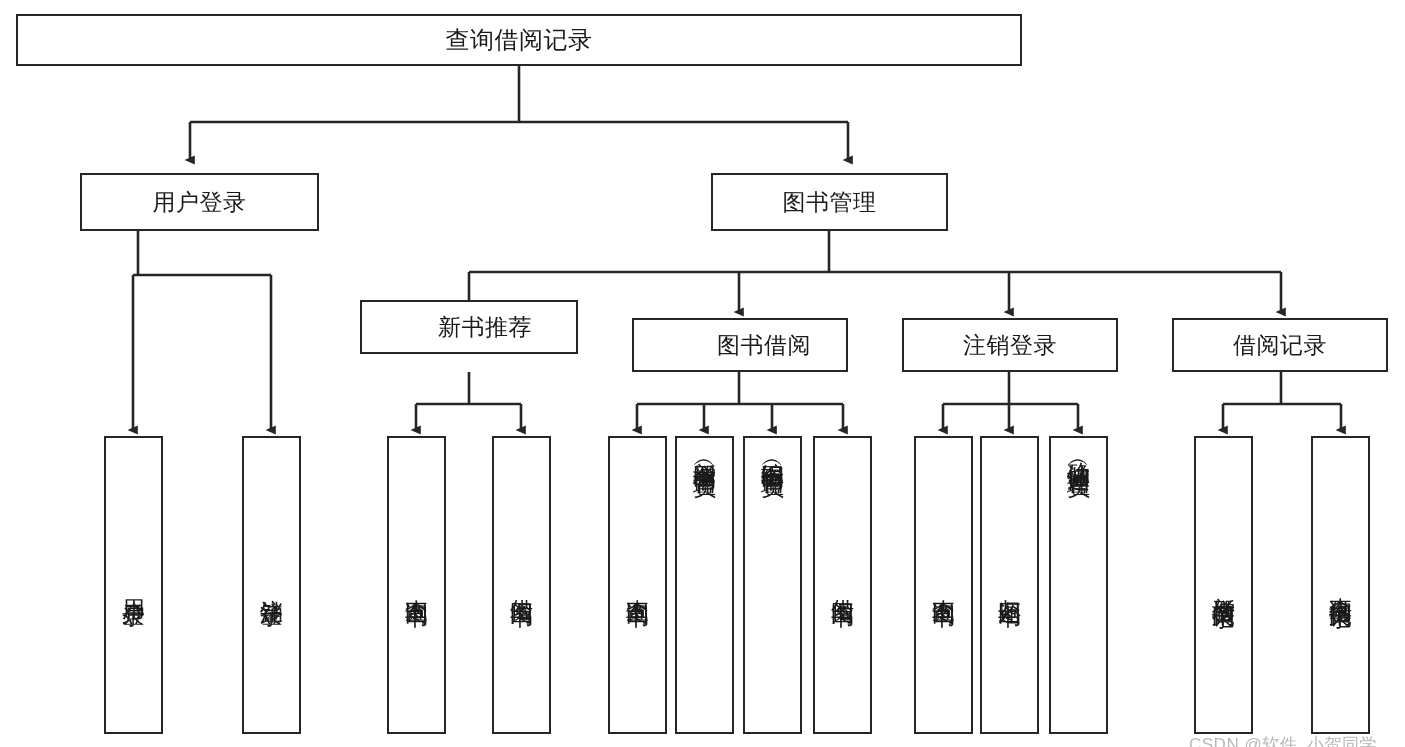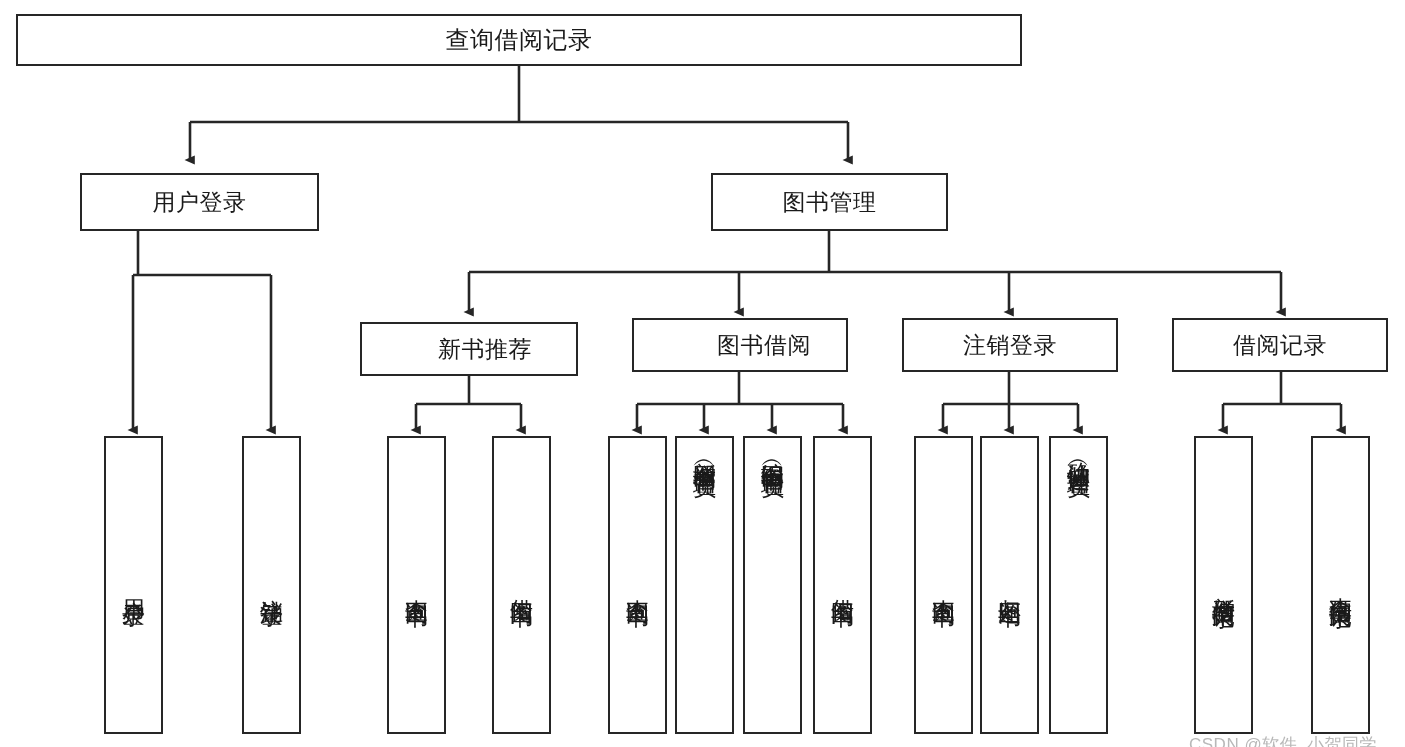--- a/index.html
+++ b/index.html
@@ -134,21 +134,21 @@
     <span class="label">查询借阅记录</span>
   </div>
 
   <div class="node horiz" style="left:80px; top:173px; width:239px; height:58px;">
     <span class="label">用户登录</span>
   </div>
   <div class="node horiz" style="left:711px; top:173px; width:237px; height:58px;">
     <span class="label">图书管理</span>
   </div>
 
-  <div class="node horiz" style="left:360px; top:322px; width:218px; height:54px;padding-left:32px;">
+  <div class="node horiz" style="left:360px; top:300px; width:218px; height:54px;padding-left:32px;">
     <span class="label">新书推荐</span>
   </div>
   <div class="node horiz" style="left:632px; top:318px; width:216px; height:54px;padding-left:48px;">
     <span class="label">图书借阅</span>
   </div>
   <div class="node horiz" style="left:902px; top:318px; width:216px; height:54px;">
     <span class="label">注销登录</span>
   </div>
   <div class="node horiz" style="left:1172px; top:318px; width:216px; height:54px;">
     <span class="label">借阅记录</span>

